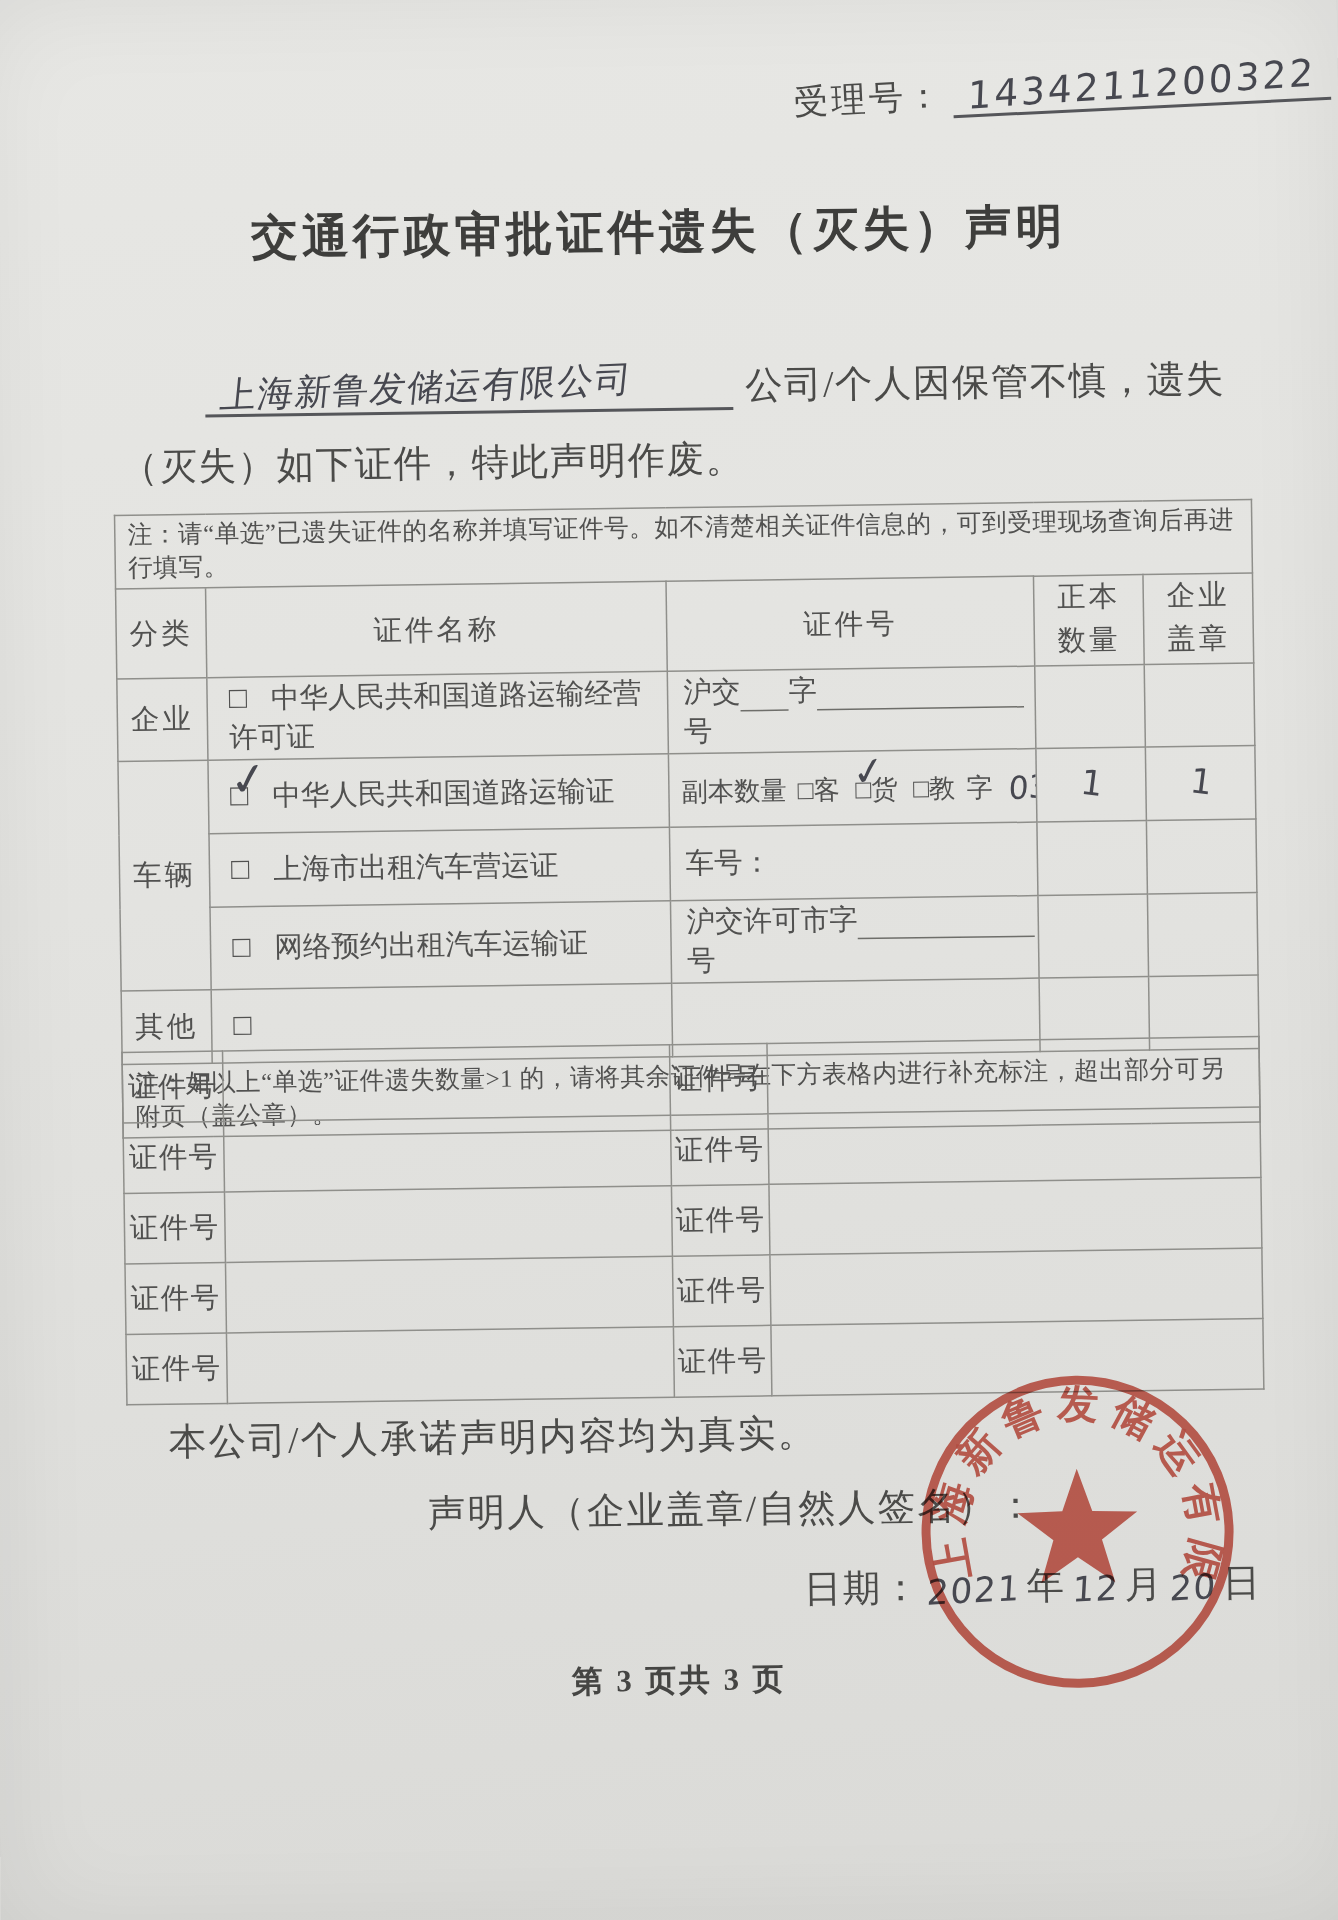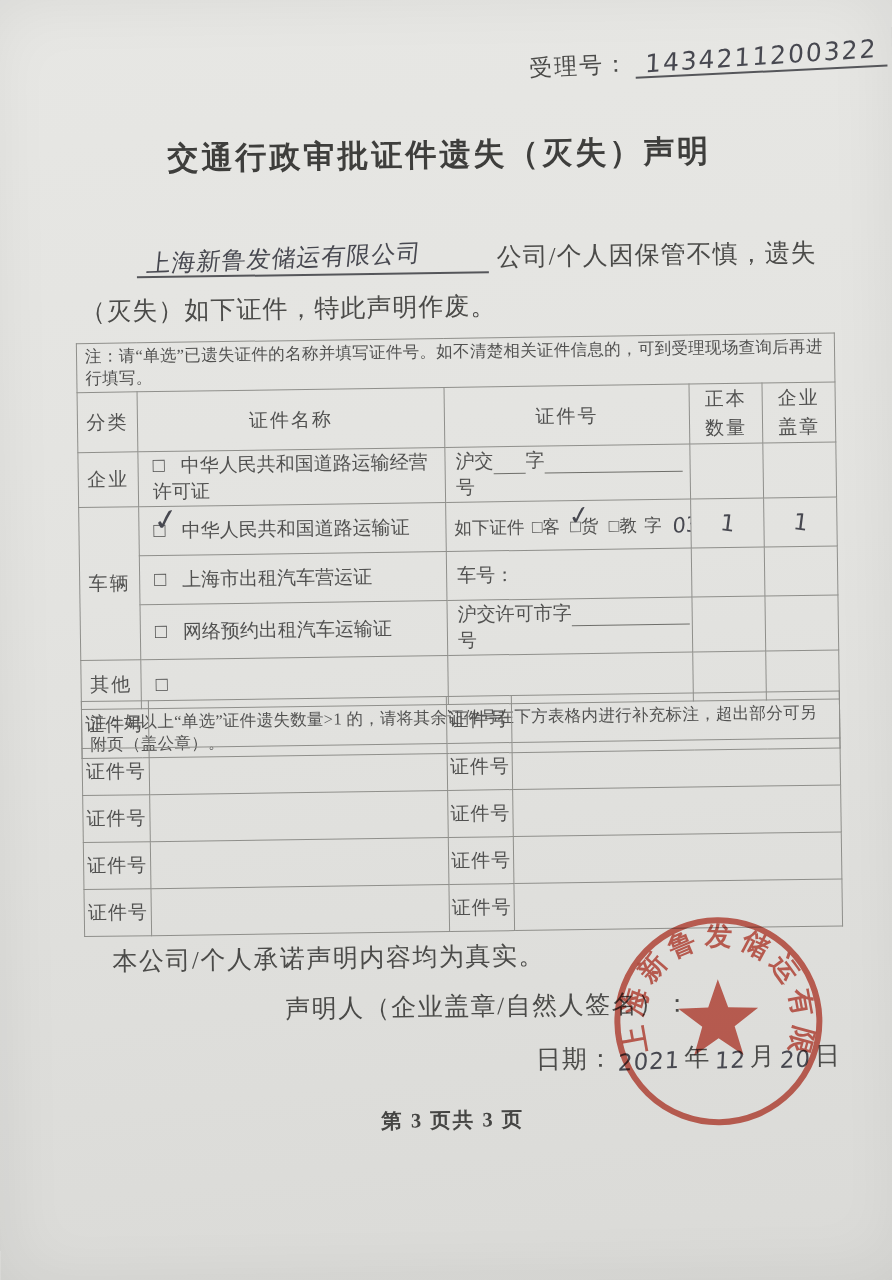--- a/index.html
+++ b/index.html
@@ -122,21 +122,21 @@
         </td>
         <td></td>
         <td></td>
       </tr>
       <tr class="data-row">
         <td class="cat" rowspan="3">车辆</td>
         <td class="name">
           <span class="cb"><span>□</span><span class="hw check-mark">✓</span></span><span>中华人民共和国道路运输证</span>
         </td>
         <td class="cert tight">
-          <span>如下证件</span>
+          <span>副本数量</span>
           <span class="opt">□客</span>
           <span class="opt"><span>□货</span><span class="hw check-mark">✓</span></span>
           <span class="opt">□教</span>
           <span>字</span>
           <span class="hw certnum">030199</span>
         </td>
         <td class="qtycell"><span class="hw one">1</span></td>
         <td class="qtycell"><span class="hw one">1</span></td>
       </tr>
       <tr class="data-row">

